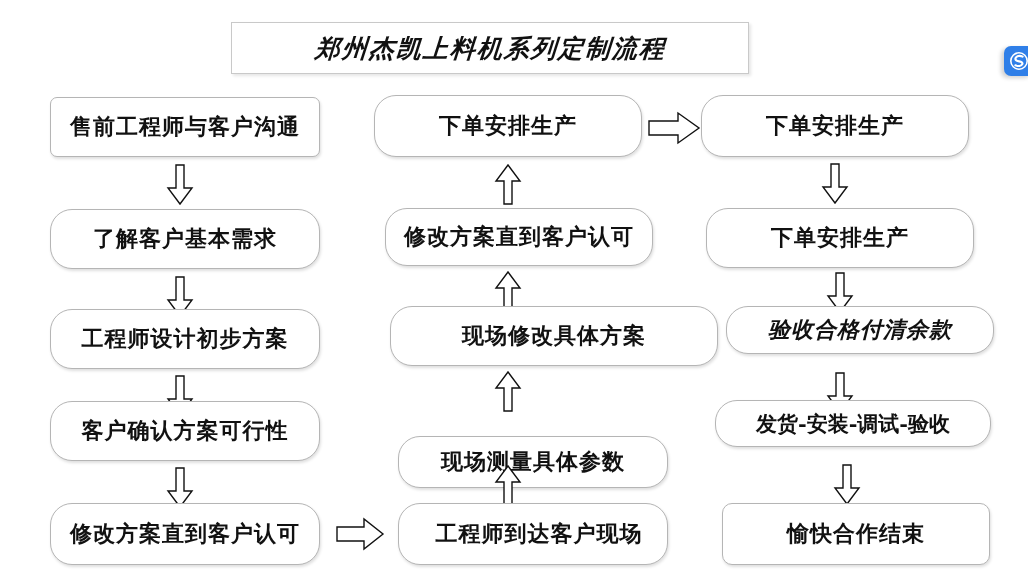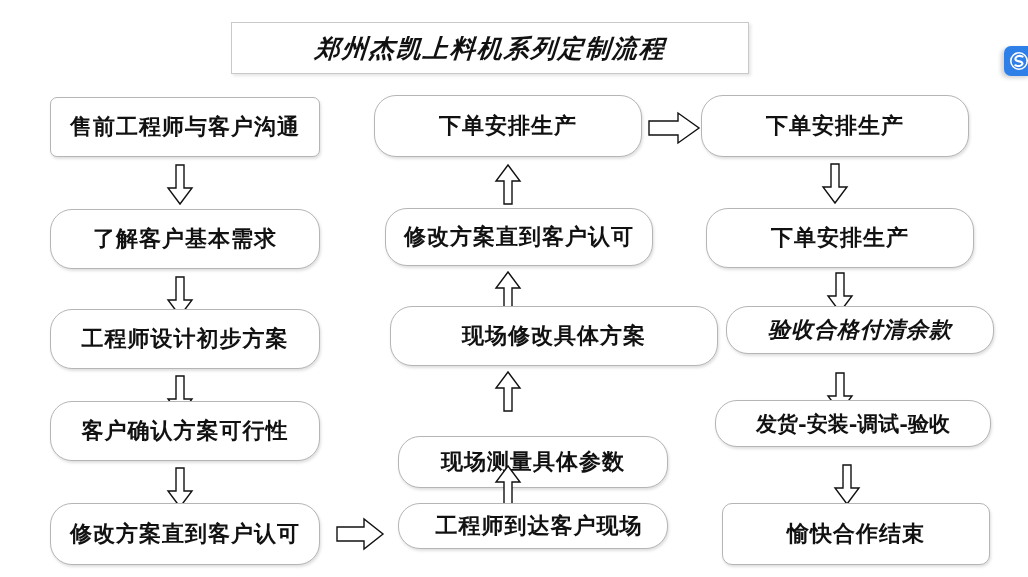--- a/index.html
+++ b/index.html
@@ -175,21 +175,21 @@
 
 <div class="flow-box" style="left:398px; top:400px; width:270px; height:52px;margin-top:36px;">
   <span class="flow-label">现场测量具体参数</span>
 </div>
 <div class="arrow" style="left:493px; top:464px;">
   <svg width="30" height="42" viewBox="0 0 30 42">
     <path d="M15 2 L27 18 H19 V41 H11 V18 H3 Z" fill="#ffffff" stroke="#111111" stroke-width="1.4" stroke-linejoin="miter"></path>
   </svg>
 </div>
 
-<div class="flow-box" style="left:398px; top:503px; width:270px; height:46px;padding-left:12px;">
+<div class="flow-box" style="left:398px; top:503px; width:270px; height:62px;padding-left:12px;">
   <span class="flow-label">工程师到达客户现场</span>
 </div>
 
 <div class="arrow" style="left:648px; top:110px;">
   <svg width="54" height="36" viewBox="0 0 54 36">
     <path d="M1 11 H30 V3 L51 18 L30 33 V25 H1 Z" fill="#ffffff" stroke="#111111" stroke-width="1.4" stroke-linejoin="miter"></path>
   </svg>
 </div>
 
 <div class="flow-box" style="left:701px; top:95px; width:268px; height:62px;">

